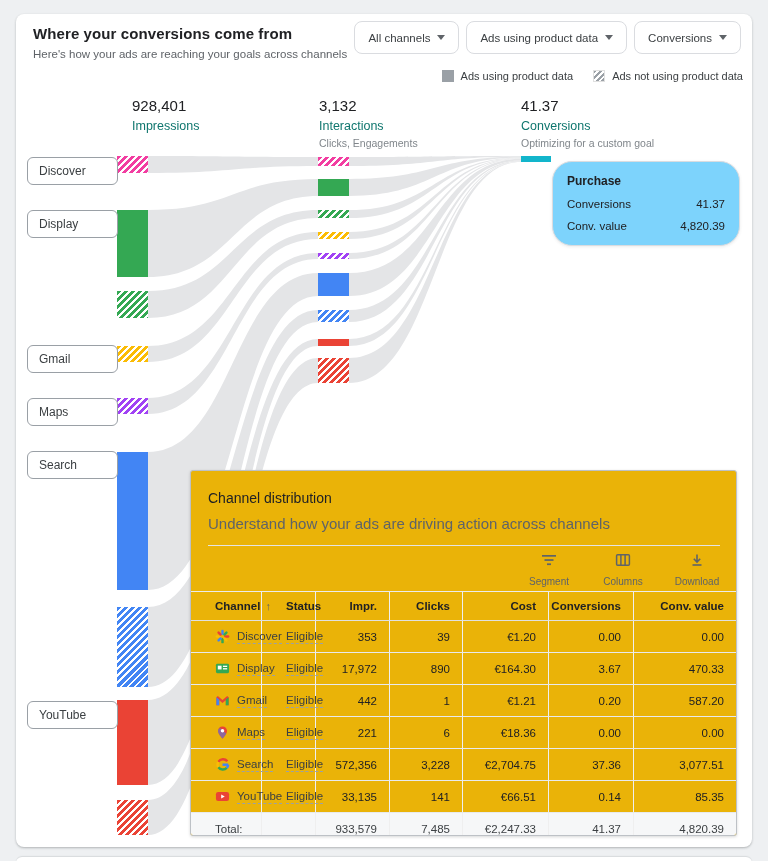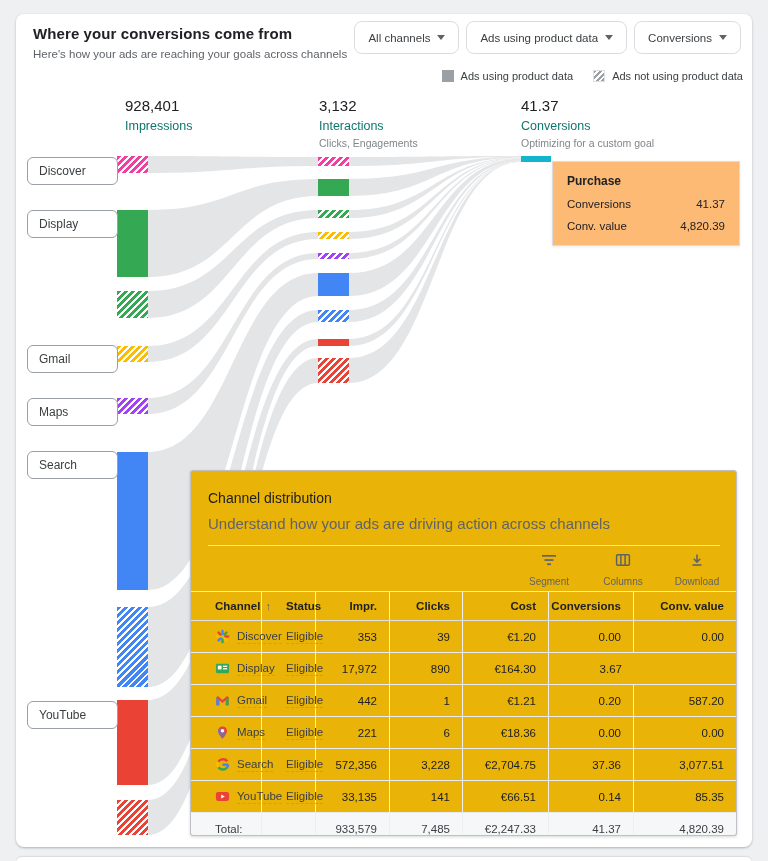--- a/index.html
+++ b/index.html
@@ -74,21 +74,21 @@
   .channel-tag {
     position: absolute; left: 27px; width: 91px; height: 28px; z-index: 2;
     background: #fff; border: 1px solid #9aa0a6; border-radius: 6px;
     display: flex; align-items: center; padding-left: 11px;
     font-size: 12px; color: #3c4043; cursor: pointer;
   }
 
   
   .tooltip {
     position: absolute; left: 552px; top: 161px; width: 188px; z-index: 2;
-    background: #fdba74; border: 1px solid #dadce0; border-radius: 0;
+    background: #7dd3fc; border: 1px solid #dadce0; border-radius: 20px;
     padding: 12px 14px 13px 14px; box-shadow: 0 1px 3px rgba(60,64,67,.1);
   }
   .tooltip-title { font-size: 12px; font-weight: bold; color: #202124; }
   .tooltip-row { display: flex; justify-content: space-between; font-size: 11.5px; color: #202124; margin-top: 10px; }
 
   
   .panel {
     position: absolute; left: 190px; top: 470px; width: 547px; height: 366px; z-index: 3;
     background: #eab308; border: 1px solid #bdc1c6; border-radius: 3px;
     box-shadow: 0 1px 3px rgba(60,64,67,.2);
@@ -150,21 +150,21 @@
   <div class="legend-item">
     <span class="legend-swatch swatch-solid"></span>
     <span>Ads using product data</span>
   </div>
   <div class="legend-item">
     <span class="legend-swatch swatch-hatched"></span>
     <span>Ads not using product data</span>
   </div>
 </div>
 
-<div class="col-head" style="left:125px">
+<div class="col-head" style="left:132px">
   <div class="value">928,401</div>
   <div class="label">Impressions</div>
 </div>
 <div class="col-head" style="left:319px">
   <div class="value">3,132</div>
   <div class="label">Interactions</div>
   <div class="sublabel">Clicks, Engagements</div>
 </div>
 <div class="col-head" style="left:521px">
   <div class="value">41.37</div>
@@ -356,20 +356,23 @@
       </div>
     <div class="cell-r">
         <span>890</span>
       </div>
     <div class="cell-r">
         <span>€164.30</span>
       </div>
     <div class="cell-r">
         <span>3.67</span>
       </div>
+    <div class="cell-r">
+        <span>470.33</span>
+      </div>
   </div>
 
   <div class="grid-row">
     <div class="cell-l chan-cell">
       <svg width="15" height="15" viewBox="0 0 16 16">
         <path d="M1.5,13 V4.5 L3,3.2 8,7.5 13,3.2 14.5,4.5 V13 H11.5 V7.8 L8,10.7 4.5,7.8 V13 Z" fill="#ea4335"></path>
         <path d="M1.5,13 V4.5 L4.5,7 V13 Z" fill="#4285f4"></path>
         <path d="M14.5,13 V4.5 L11.5,7 V13 Z" fill="#34a853"></path>
       </svg>
       <span class="dashed-link">Gmail</span>

